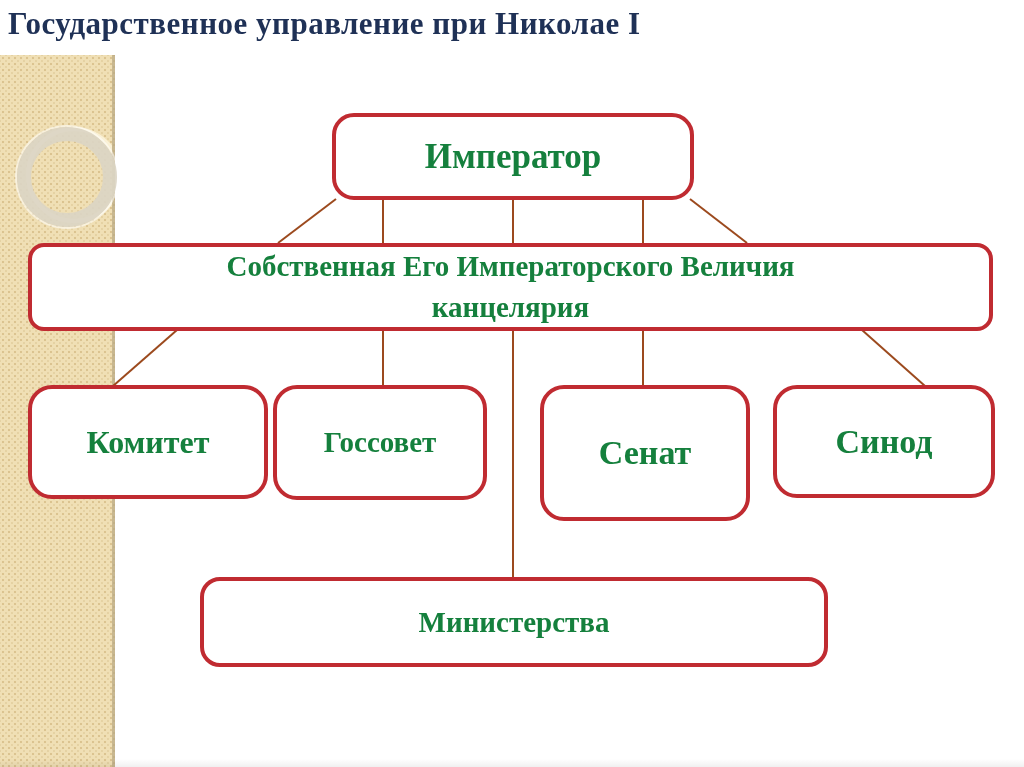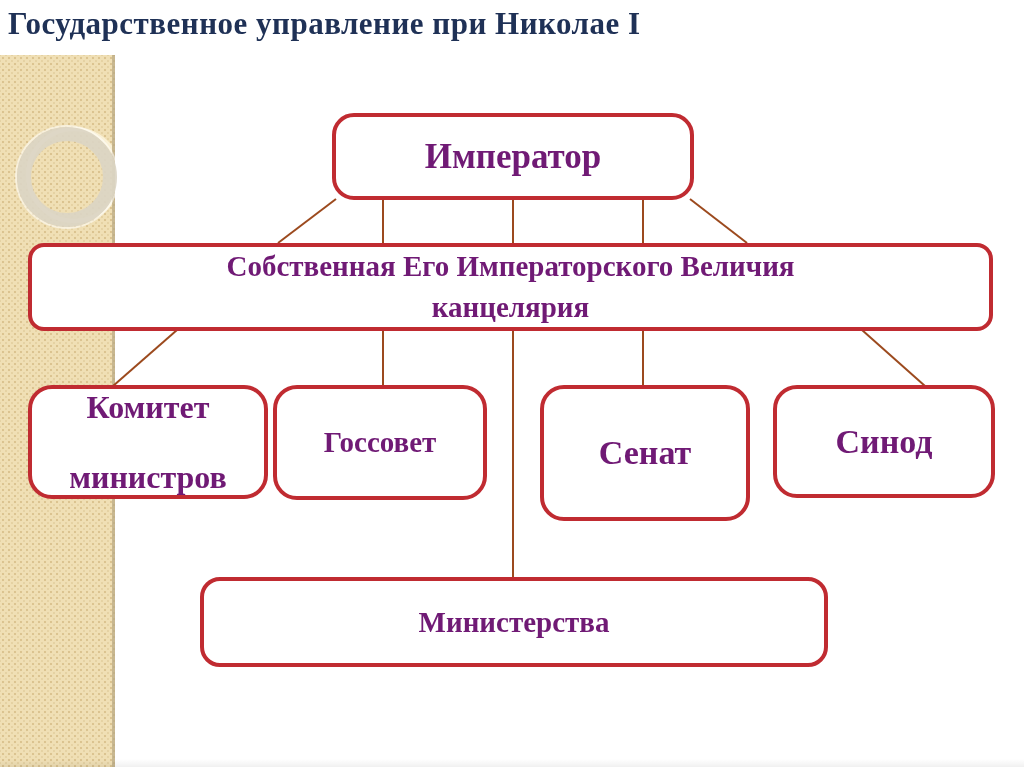--- a/index.html
+++ b/index.html
@@ -82,21 +82,21 @@
   
   .node {
     position: absolute;
     background: #ffffff;
     border: 4px solid #C02B31;
     display: flex;
     flex-direction: column;
     align-items: center;
     justify-content: center;
     text-align: center;
-    color: #701a75;
+    color: #15803d;
     font-weight: bold;
     z-index: 4;
     box-sizing: border-box;
   }
   .node .line { display: block; }
 
   .node-emperor {
     left: 332px; top: 113px; width: 362px; height: 87px;
     border-radius: 22px;
     font-size: 35px;
@@ -178,21 +178,20 @@
     <span class="line">Император</span>
   </div>
 
   <div class="node node-chancellery">
     <span class="line">Собственная Его Императорского Величия</span>
     <span class="line">канцелярия</span>
   </div>
 
   <div class="node node-committee">
     <span class="line">Комитет</span>
-    <span class="line">министров</span>
   </div>
 
   <div class="node node-state-council">
     <span class="line">Госсовет</span>
   </div>
 
   <div class="node node-senate">
     <span class="line">Сенат</span>
   </div>
 

